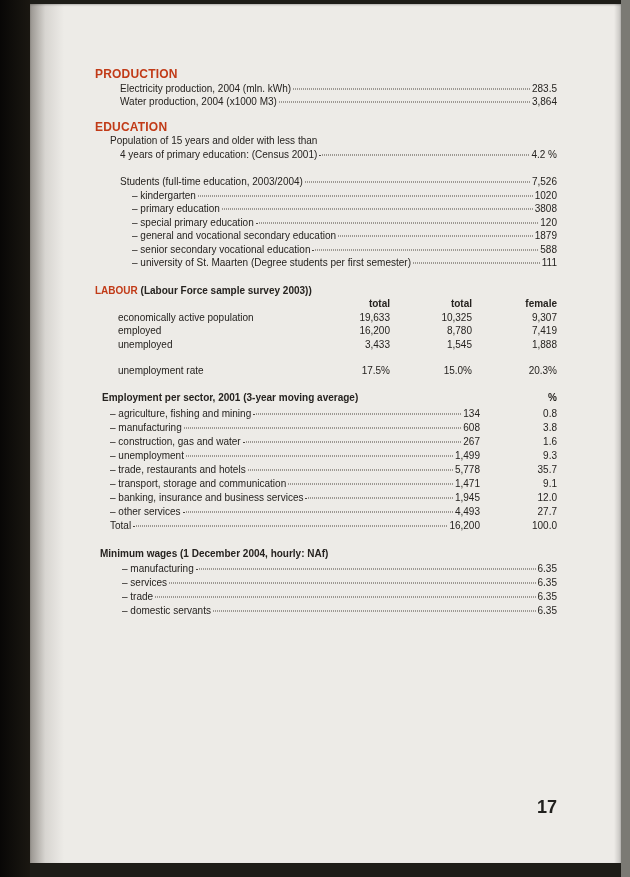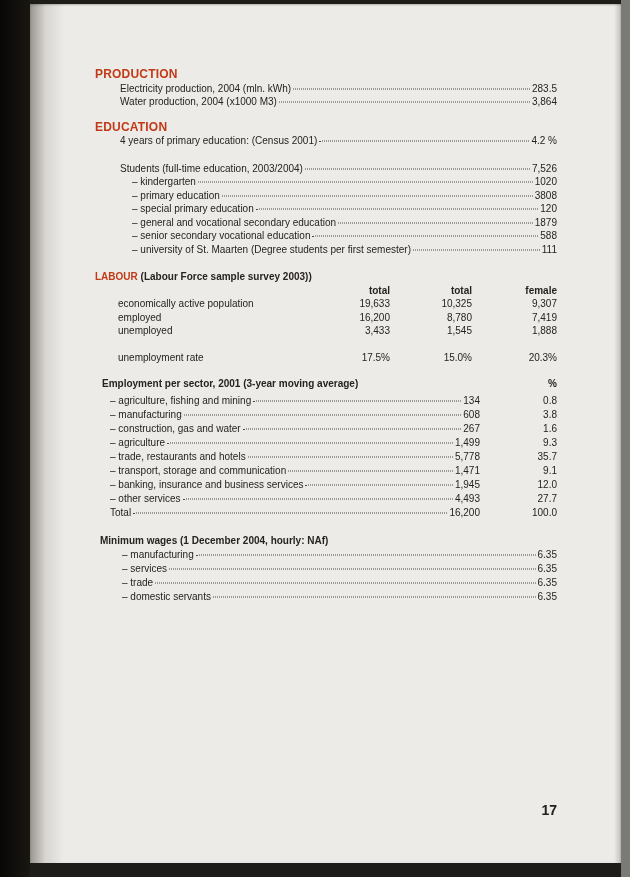--- a/index.html
+++ b/index.html
@@ -60,21 +60,21 @@
   .minwages { margin-top:14px; }
   .mw-head { font-weight:bold; margin-left:5px; }
   .mw-rows { margin-top:1px; }
   .mw-row { margin-left:17px; line-height:14px; }
 
   .edu-pop { margin-left:15px; }
   .students-block { margin-top:14px; }
   .education { margin-top:12px; }
 
   .pagenum { position:absolute; right:64px; bottom:45px;
-    font-size:14px; font-weight:bold; color:#21201d; }
+    font-size:18px; font-weight:bold; color:#21201d; }
 </style>
 </head>
 <body>
 
 <div class="left-strip"></div>
 <div class="right-strip"></div>
 
 <div class="page">
   <main class="content">
 
@@ -90,20 +90,21 @@
           <span class="lbl">Water production, 2004 (x1000 M3)</span>
           <span class="leader"></span>
           <span class="val">3,864</span>
         </div>
       </div>
     </section>
 
     <section class="education">
       <h2 class="sec-heading">EDUCATION</h2>
       <div class="edu-pop">
+        <div>Population of 15 years and older with less than</div>
         <div class="dotrow">
           <span class="lbl">4 years of primary education: (Census 2001)</span>
           <span class="leader"></span>
           <span class="val">4.2 %</span>
         </div>
       </div>
 
       <div class="students-block">
         <div class="dotrow indent1">
           <span class="lbl">Students (full-time education, 2003/2004)</span>
@@ -202,21 +203,21 @@
           <span class="val">608</span>
           <span class="pct">3.8</span>
         </div>
         <div class="emp-row">
           <span class="lbl">– construction, gas and water</span>
           <span class="leader"></span>
           <span class="val">267</span>
           <span class="pct">1.6</span>
         </div>
         <div class="emp-row">
-          <span class="lbl">– agriculture</span>
+          <span class="lbl">– unemployment</span>
           <span class="leader"></span>
           <span class="val">1,499</span>
           <span class="pct">9.3</span>
         </div>
         <div class="emp-row">
           <span class="lbl">– trade, restaurants and hotels</span>
           <span class="leader"></span>
           <span class="val">5,778</span>
           <span class="pct">35.7</span>
         </div>

